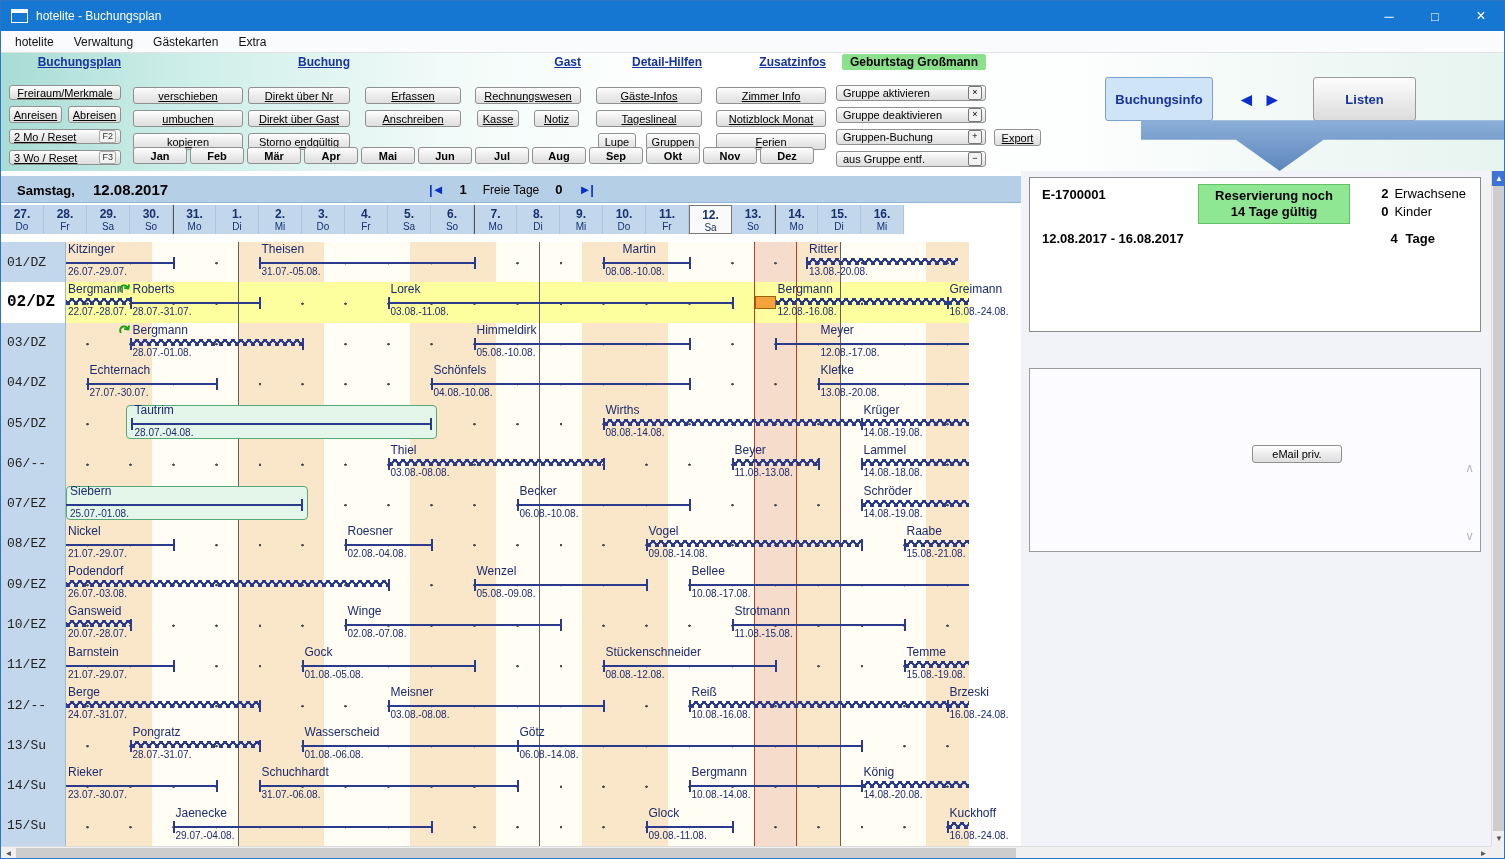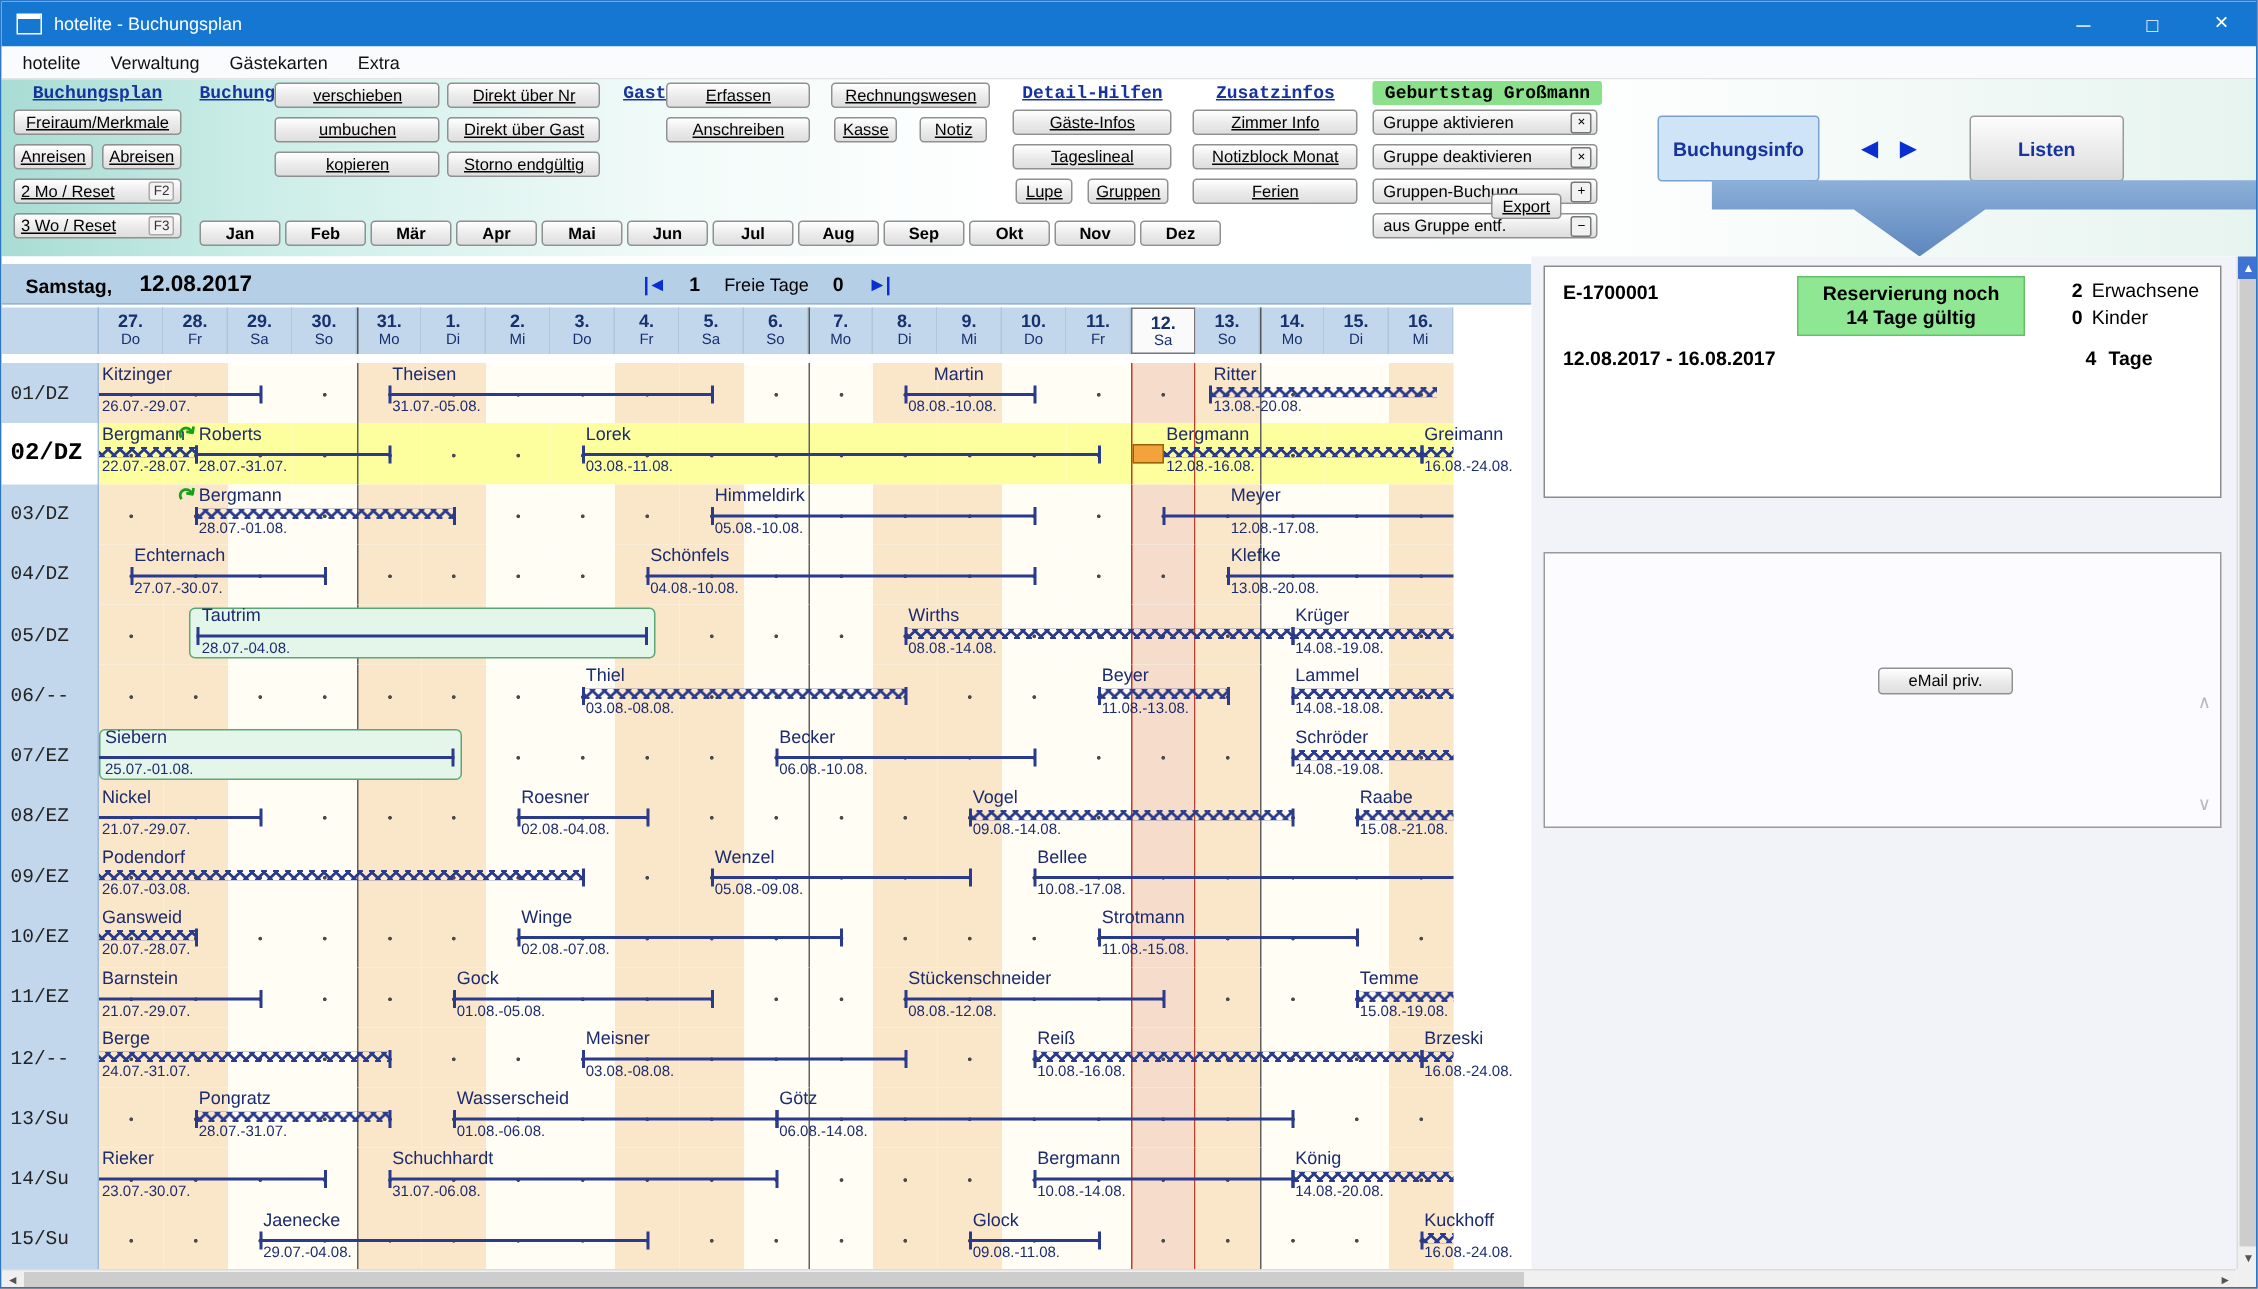--- a/index.html
+++ b/index.html
@@ -16,23 +16,23 @@
 
   
   .menubar{position:absolute;top:30px;width:100%;height:22px;background:#fafbfc;border-bottom:1px solid #e2e2e2;
            display:flex;align-items:center;padding-left:4px;box-sizing:border-box;}
   .mitem{padding:0 10px;font-size:12px;color:#111;}
 
   
   .toolbar{position:absolute;top:52px;width:100%;height:118px;display:flex;padding:2px 0 0 8px;box-sizing:border-box;
      background:linear-gradient(90deg,#a8dcd4 0,#cdeee8 12%,#f2fbf9 30%,#ffffff 45%,#fdfefe 72%,#e6f4ef 100%);}
   .tbcol{display:flex;flex-direction:column;flex:0 0 auto;}
-  .tbgroup{display:flex;flex-direction:row;flex:0 0 auto;}
+  .tbgroup{display:flex;flex-direction:column;flex:0 0 auto;}
   .tbcols{display:flex;}
-  .tbhead{height:16px;margin-bottom:2px;text-align:center;font-size:12px;font-weight:bold;color:#16339e;white-space:nowrap;font-family:Liberation Mono, monospace;}
+  .tbhead{height:16px;margin-bottom:16px;text-align:right;font-size:12px;font-weight:bold;color:#16339e;white-space:nowrap;}
   .grnhead{background:#8be08b;color:#000;font-weight:600;padding:1px 8px;border-radius:2px;}
   .btn{height:17px;margin-bottom:6px;background:linear-gradient(#ffffff,#ececec 50%,#dedede);border:1px solid #909090;border-radius:3px;
        font-size:11px;display:flex;align-items:center;justify-content:center;white-space:nowrap;box-sizing:border-box;color:#000;cursor:default;}
   .btnrow{display:flex;justify-content:space-between;}
   .spread{justify-content:space-between;padding:0 4px;}
   .gbtn{justify-content:space-between;padding:0 3px 0 6px;}
   .gicon{width:12px;height:12px;border:1px solid #777;background:#f2f2f2;font-size:9px;line-height:11px;text-align:center;border-radius:2px;}
   .kbd{font-size:9px;color:#333;border:1px solid #aaa;background:#f3f3f3;padding:0 2px;border-radius:2px;line-height:11px;}
   .ul{text-decoration:underline;}
   .w53{width:53px;}.w42{width:42px;}.w45{width:45px;}.w38{width:38px;}.w54{width:54px;}
@@ -48,21 +48,21 @@
           clip-path:polygon(0 6%,100% 6%,100% 42%,50% 42%,38% 100%,26% 42%,0 42%);}
 
   
   .calendar{position:absolute;left:0;top:170px;width:1020px;height:675px;background:#fff;overflow:hidden;}
   .caltitle{position:absolute;left:0;top:5px;width:1020px;height:27px;background:#b5cfe6;border-bottom:1px solid #93b3d3;box-sizing:border-box;}
   .ct-day{position:absolute;left:16px;top:7px;font-size:13px;font-weight:bold;}
   .ct-date{position:absolute;left:92px;top:5px;font-size:15px;font-weight:bold;}
   .ct-nav{position:absolute;left:428px;top:6px;display:flex;align-items:center;gap:16px;font-size:13px;font-weight:bold;}
   .navg{color:#0a2fd0;letter-spacing:-1px;}
   .ct-free{font-weight:normal;font-size:12px;}
-  .daterow{position:absolute;left:0;top:34px;height:31px;display:flex;}
+  .daterow{position:absolute;left:0;top:34px;height:31px;display:flex;flex-direction:column;}
   .dcorner{width:65px;background:#c3d7ec;border-right:1px solid #9db8d4;box-sizing:border-box;}
   .dcells{display:flex;}
   .dhc{width:43px;box-sizing:border-box;background:#c3d7ec;border-right:1px solid #aec6de;text-align:center;padding-top:2px;cursor:default;}
   .dhc .dn{font-size:12px;font-weight:bold;color:#17316e;}
   .dhc .dw{font-size:10px;color:#17316e;}
   .dhc.wk{border-left:1px solid #555;}
   .dhc.today{background:#fafafa;border:1px solid #777;}
   .dfiller{width:52px;background:#fff;}
   .grid{position:absolute;left:0;top:71px;bottom:0;width:1020px;display:flex;}
   .rlabels{width:65px;background:#c3d7ec;border-right:1px solid #9db8d4;display:flex;flex-direction:column;box-sizing:border-box;}

